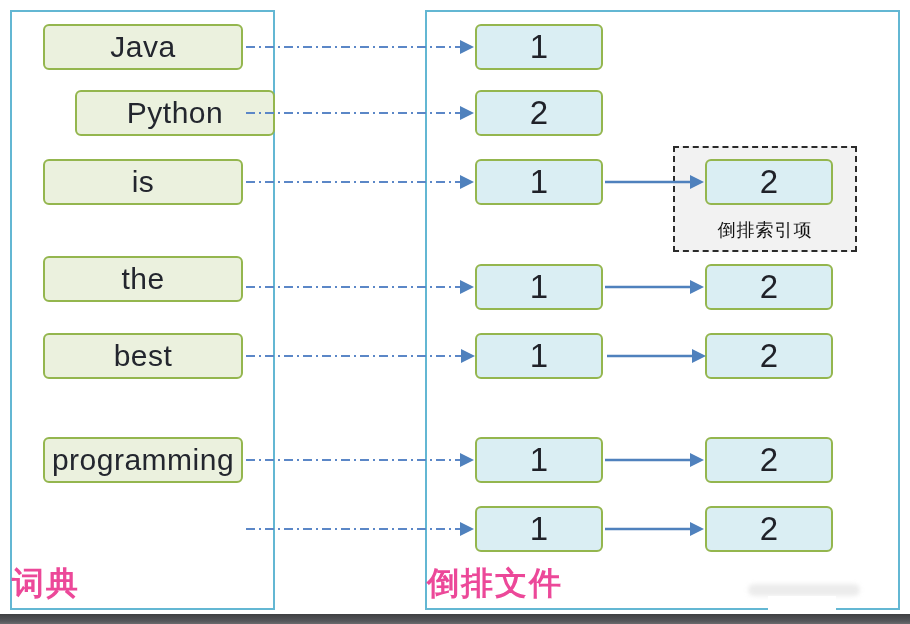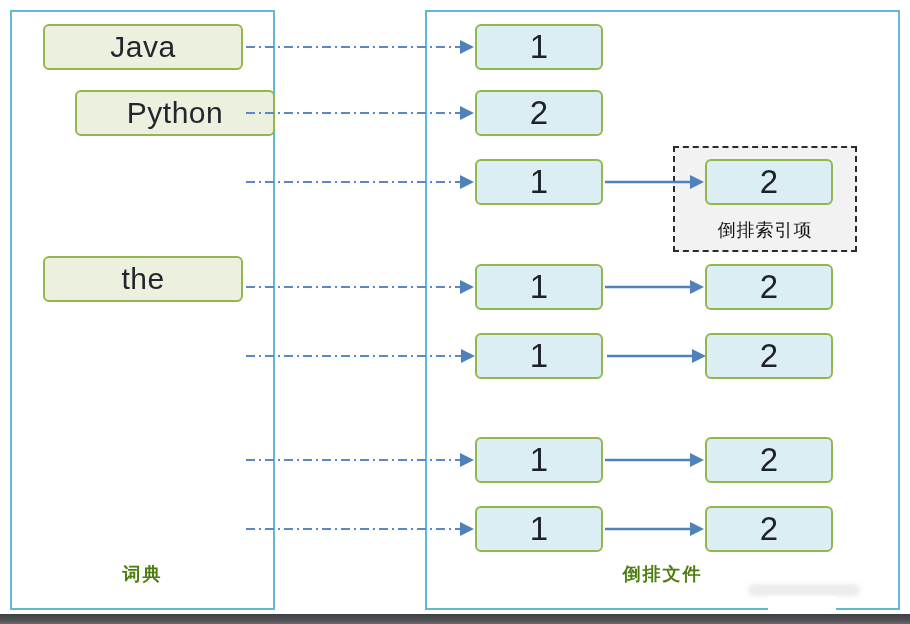--- a/index.html
+++ b/index.html
@@ -17,22 +17,22 @@
   .annotation-label { position:absolute; left:0; right:0; bottom:8px; text-align:center;
                       font-size:18px; color:#111; letter-spacing:1px; }
 
   .box { position:absolute; height:46px; border:2px solid var(--box-border,#94b64e);
          border-radius:6px; display:flex; align-items:center; justify-content:center; z-index:2; }
   .word-box { left:43px; width:200px; background:var(--word-box-fill,#ebf1de);
               font-size:30px; color:#23262e; letter-spacing:0.5px; }
   .doc-box  { width:128px; background:var(--doc-box-fill,#daeef3);
               font-size:33px; font-weight:500; color:#1f2128; }
 
-  .panel-title { position:absolute; left:0; right:0; top:550px; text-align:center;
-                 font-size:18px; font-weight:bold; color:#4d7c0f; letter-spacing:2px; }
+  .panel-title { position:absolute; left:0; right:0; top:550px; text-align:left;
+                 font-size:32px; font-weight:bold; color:#ec4899; letter-spacing:2px; }
 
   svg.arrows { position:absolute; left:0; top:0; z-index:3; pointer-events:none; }
 
   .bottom-bar { position:absolute; left:0; top:614px; width:910px; height:10px;
                 background:linear-gradient(180deg,#3e3f42 0%,#55565a 70%,#6a6b6e 100%); z-index:6; }
 
   .smudge-white { position:absolute; left:768px; top:596px; width:68px; height:17px;
                   background:#fff; z-index:5; }
   .smudge-gray  { position:absolute; left:748px; top:584px; width:112px; height:12px;
                   background:rgba(185,185,185,0.28); border-radius:8px; filter:blur(2px); z-index:5; }
@@ -53,22 +53,31 @@
   <div class="annotation" style="left:673px; top:146px; width:184px; height:106px;">
     <div class="annotation-label">倒排索引项</div>
   </div>
 
   <div class="box word-box" style="top:24px;">
     <span>Java</span>
     </div>
   <div class="box word-box" style="top:90px;margin-left:32px;">
     <span>Python</span>
     </div>
+  <div class="box word-box" style="top:159px;">
+    <span>is</span>
+    </div>
   <div class="box word-box" style="top:256px;">
     <span>the</span>
+    </div>
+  <div class="box word-box" style="top:333px;">
+    <span>best</span>
+    </div>
+  <div class="box word-box" style="top:437px;">
+    <span>programming</span>
     </div>
 
   <div class="box doc-box" style="left:475px; top:24px;">
     <span>1</span>
     </div>
   <div class="box doc-box" style="left:475px; top:90px;">
     <span>2</span>
     </div>
   <div class="box doc-box" style="left:475px; top:159px;">
     <span>1</span>

